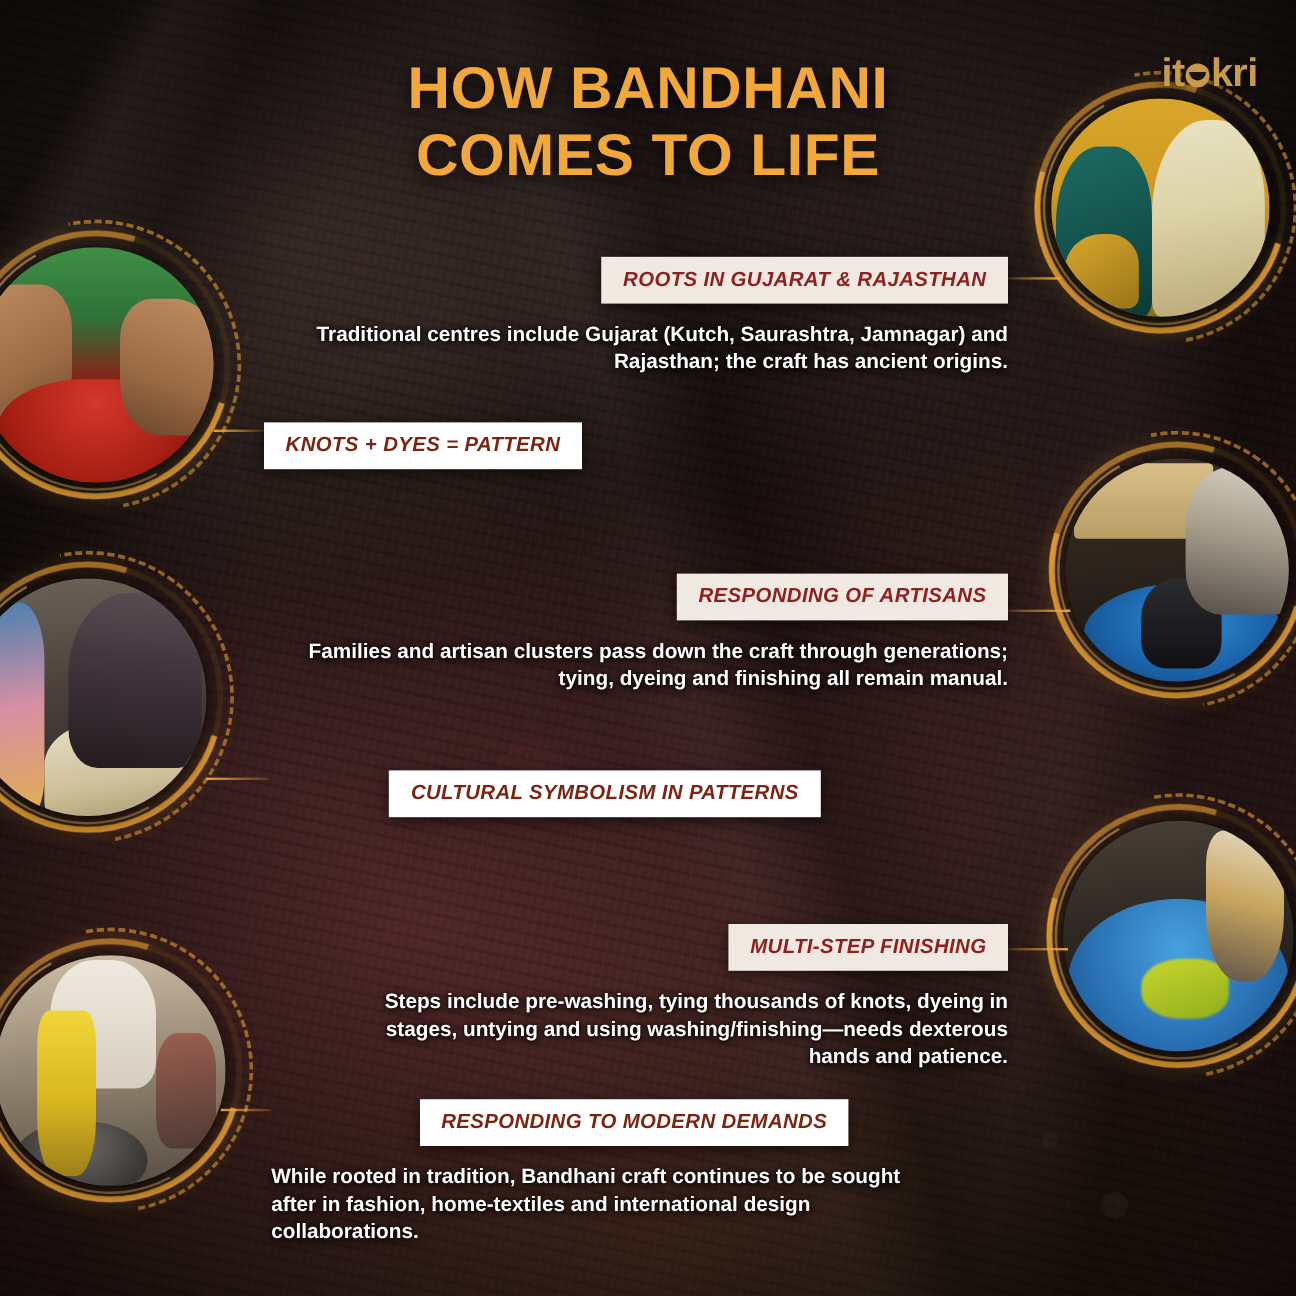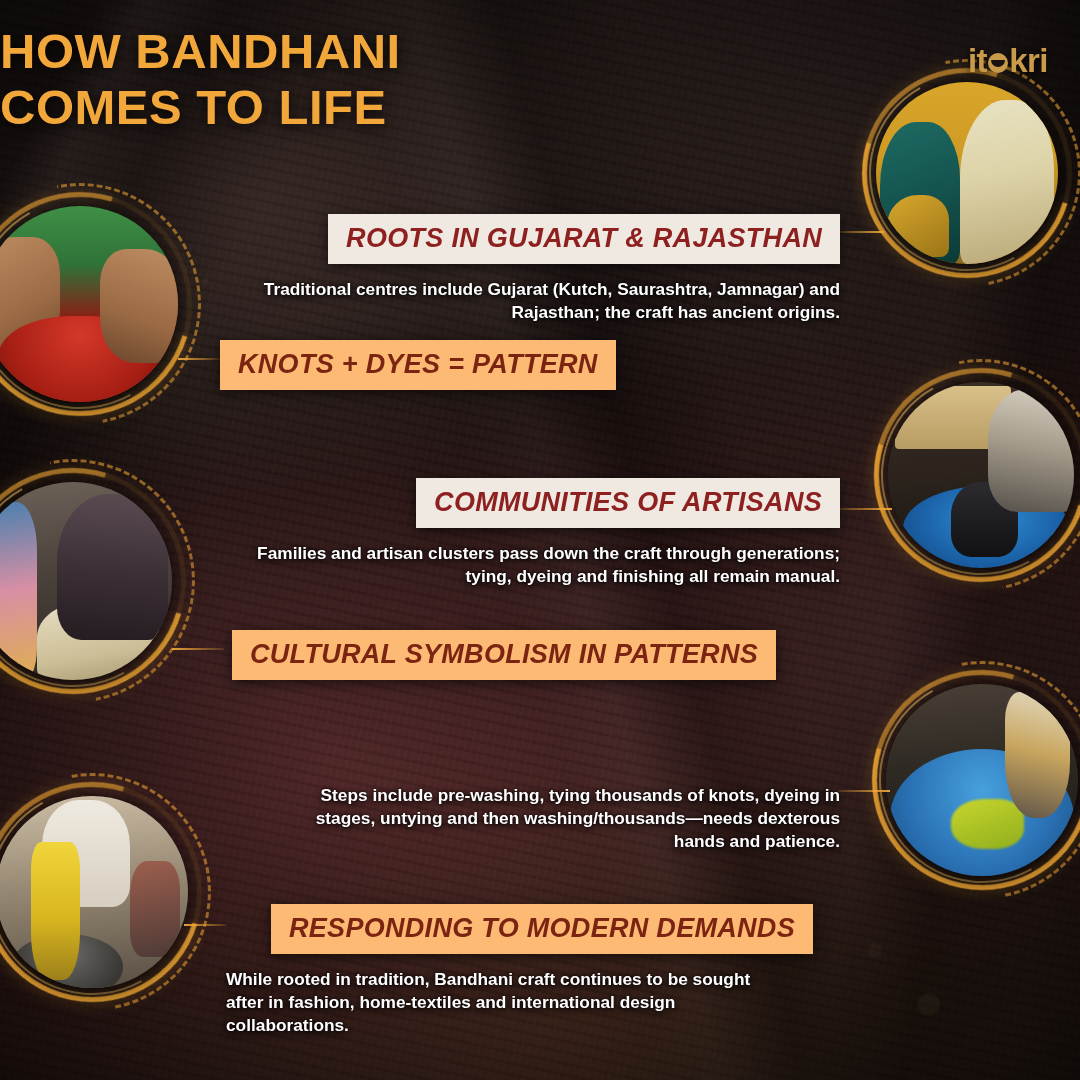--- a/index.html
+++ b/index.html
@@ -46,22 +46,22 @@
       radial-gradient(circle at 81% 88%, rgba(222,196,140,.18) 0 6px, rgba(0,0,0,0) 8px),
       radial-gradient(circle at 41% 60%, rgba(150,60,66,.22) 0 28px, rgba(0,0,0,0) 34px);
   }
   .bg-vignette{
     position:absolute; inset:0;
     background:radial-gradient(ellipse 78% 72% at 50% 48%, rgba(0,0,0,0) 38%, rgba(0,0,0,.62) 100%);
   }
 
   
   .title-wrap{
-    position:absolute; left:0; right:0; top:24px;
-    z-index:40;
+    position:absolute; left:0; right:0; top:47px;
+    text-align:center; z-index:40;
   }
   .title{
     color:#F2A73B;
     font-size:49px; line-height:1.14; font-weight:bold;
     letter-spacing:.5px;
     text-shadow:0 3px 14px rgba(0,0,0,.85);
   }
 
   .logo{
     position:absolute; right:32px; top:42px; z-index:45;
@@ -236,26 +236,26 @@
     background:linear-gradient(170deg,#9c5f4e,#4e3a36);
     border-radius:34% 30% 22% 26%;
   }
 
   
   .block{ position:absolute; z-index:30; }
 
   .hdr{
     display:inline-block;
     padding:9px 18px 10px;
-    font-size:27px; font-weight:bold; font-style:italic;
+    font-size:17px; font-weight:bold; font-style:italic;
     letter-spacing:.3px; white-space:nowrap;
     box-shadow:0 3px 12px rgba(0,0,0,.6);
   }
   .hdr.cream{ background:#EFE9E1; color:#8E2020; }
-  .hdr.amber{ background:#fdba74; color:#7C2412; }
+  .hdr.amber{ background:#ffffff; color:#7C2412;margin-top:12px; }
 
   .body-txt{
     color:#FFFFFF; font-size:17.3px; font-weight:bold; line-height:1.33;
     text-shadow:0 2px 7px rgba(0,0,0,.95), 0 0 3px rgba(0,0,0,.8);
     margin-top:14px;
   }
   .ta-r{ text-align:right; }
   .ta-l{ text-align:left; }
 
   .conn{
@@ -370,35 +370,38 @@
   </div>
 
   <div class="block" style="left:220px; top:340px; width:540px;">
     <div style="text-align:left;">
       <span class="hdr amber">KNOTS + DYES = PATTERN</span>
     </div>
   </div>
 
   <div class="block" style="left:250px; top:478px; width:590px;">
     <div style="text-align:right;">
-      <span class="hdr cream">COMMUNITIES OF ARTISANS</span>
+      <span class="hdr cream">RESPONDING OF ARTISANS</span>
     </div>
     <div class="body-txt ta-r">Families and artisan clusters pass down the craft through generations; tying, dyeing and finishing all remain manual.</div>
   </div>
 
   <div class="block" style="left:224px; top:630px; width:560px;">
     <div style="text-align:center;">
       <span class="hdr amber">CULTURAL SYMBOLISM IN PATTERNS</span>
     </div>
   </div>
 
   <div class="block" style="left:300px; top:770px; width:540px;">
-    <div class="body-txt ta-r">Steps include pre-washing, tying thousands of knots, dyeing in stages, untying and then washing/thousands—needs dexterous hands and patience.</div>
+    <div style="text-align:right;">
+      <span class="hdr cream">MULTI-STEP FINISHING</span>
+    </div>
+    <div class="body-txt ta-r">Steps include pre-washing, tying thousands of knots, dyeing in stages, untying and using washing/finishing—needs dexterous hands and patience.</div>
   </div>
 
   <div class="block" style="left:226px; top:904px; width:560px;">
-    <div style="text-align:right;padding-left:45px;">
+    <div style="text-align:center;padding-left:45px;">
       <span class="hdr amber">RESPONDING TO MODERN DEMANDS</span>
     </div>
     <div class="body-txt ta-l">While rooted in tradition, Bandhani craft continues to be sought after in fashion, home-textiles and international design collaborations.</div>
   </div>
 
 </div>
 
 </body></html>

